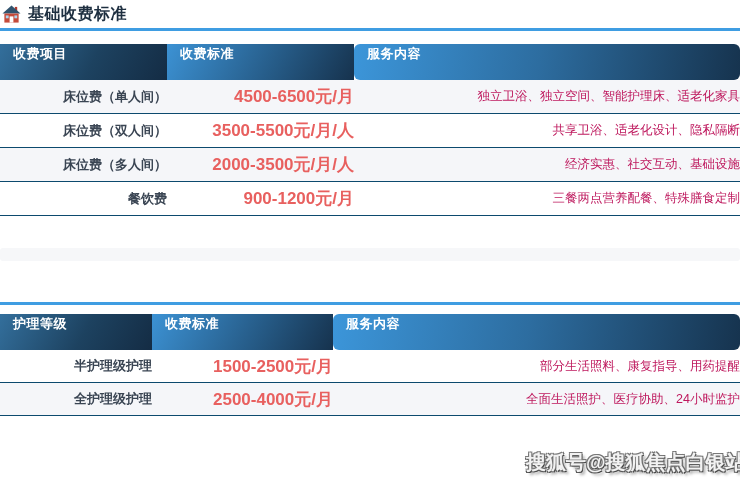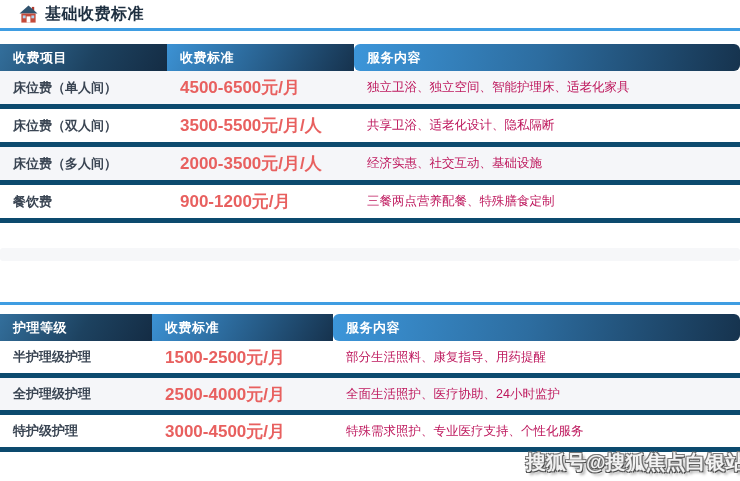--- a/index.html
+++ b/index.html
@@ -3,40 +3,40 @@
 <meta charset="utf-8">
 <style>
   html,body { margin:0; padding:0; background:#fff; }
   .page {
     position:relative; width:740px; height:481px; overflow:hidden;
     background:#fff; font-family:"Liberation Sans", sans-serif;
     -webkit-font-smoothing:antialiased;
   }
 
   
-  .section-title { position:absolute; left:19px; display:flex; align-items:center; gap:7px; height:22px; }
+  .section-title { position:absolute; left:2px; display:flex; align-items:center; gap:7px; height:22px; }
   .title-icon { width:19px; height:19px; display:inline-block; }
   .title-icon svg { width:19px; height:19px; display:block; }
   .title-text { font-size:16px; font-weight:bold; color:#1e2f40; letter-spacing:.5px; }
 
   
   .rule { position:absolute; left:0; width:740px; height:3px; background:#3f9de2; }
 
   
   table.fee-table { position:absolute; left:0; width:740px; border-collapse:collapse; table-layout:fixed; }
   .fee-table th {
-    height:27px; color:#ffffff; font-size:13px; font-weight:bold;
-    text-align:left; padding:0 0 0 13px; letter-spacing:.5px;
+    height:20px; color:#ffffff; font-size:13px; font-weight:bold;
+    text-align:left; padding:0 0 16px 13px; letter-spacing:.5px;
   }
   .fee-table th.h1 { background:linear-gradient(118deg,#336f9c 0%,#1d4260 55%,#142c44 100%); }
   .fee-table th.h2 { background:linear-gradient(118deg,#3c92d4 0%,#255984 60%,#16324d 100%);margin-left:48px; }
   .fee-table th.h3 { background:linear-gradient(100deg,#3c96da 0%,#2d6da0 48%,#16334e 100%);border-radius:6px; }
   .fee-table td {
-    padding:0 0 0 13px; border-bottom:5px solid #0c4a6e; background:#ffffff;
-    white-space:nowrap; overflow:hidden;
+    padding:0 0 0 13px; border-bottom:1px solid #0c4a6e; background:#ffffff;
+    white-space:nowrap; overflow:hidden;text-align:right;
   }
   .t1 td { height:33px; }
   .t2 td { height:32px; }
   .fee-table tr.odd td { background:#f5f6f9; }
   td.c1 { font-size:13px; font-weight:bold; color:#3a4553; }
   td.c2 { font-size:17px; font-weight:bold; color:#e8605f; }
   td.c3 { font-size:12.5px; color:#be185d; }
 
   
   #title-1 { top:3px; }
@@ -135,23 +135,18 @@
       <tr>
         <td class="c1">半护理级护理</td>
         <td class="c2">1500-2500元/月</td>
         <td class="c3">部分生活照料、康复指导、用药提醒</td>
       </tr>
       <tr class="odd">
         <td class="c1">全护理级护理</td>
         <td class="c2">2500-4000元/月</td>
         <td class="c3">全面生活照护、医疗协助、24小时监护</td>
       </tr>
-      <tr>
-        <td class="c1">特护级护理</td>
-        <td class="c2">3000-4500元/月</td>
-        <td class="c3">特殊需求照护、专业医疗支持、个性化服务</td>
-      </tr>
     </tbody>
   </table>
 
   <div class="watermark">搜狐号@搜狐焦点白银站</div>
 
 </div>
 
 </body></html>

